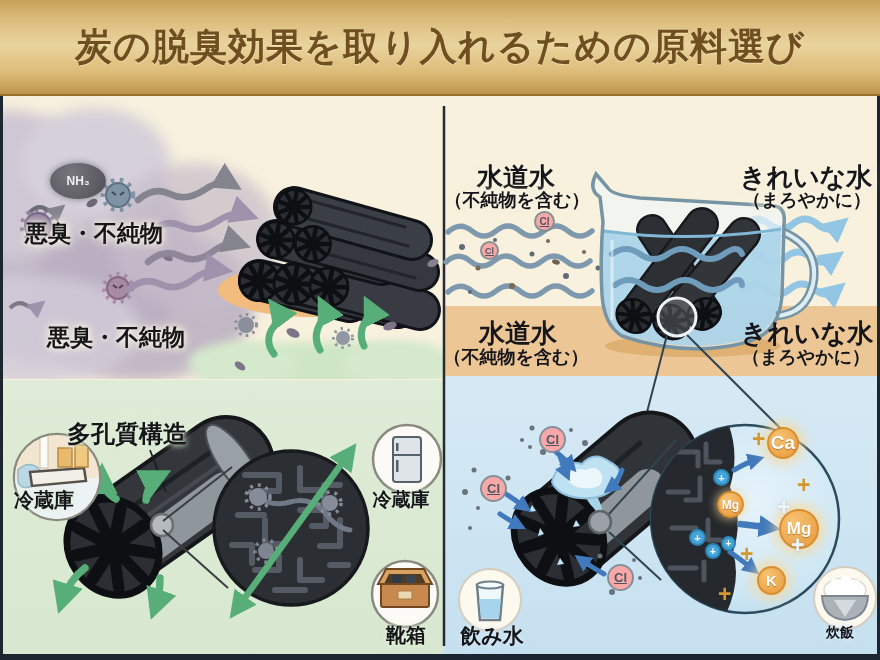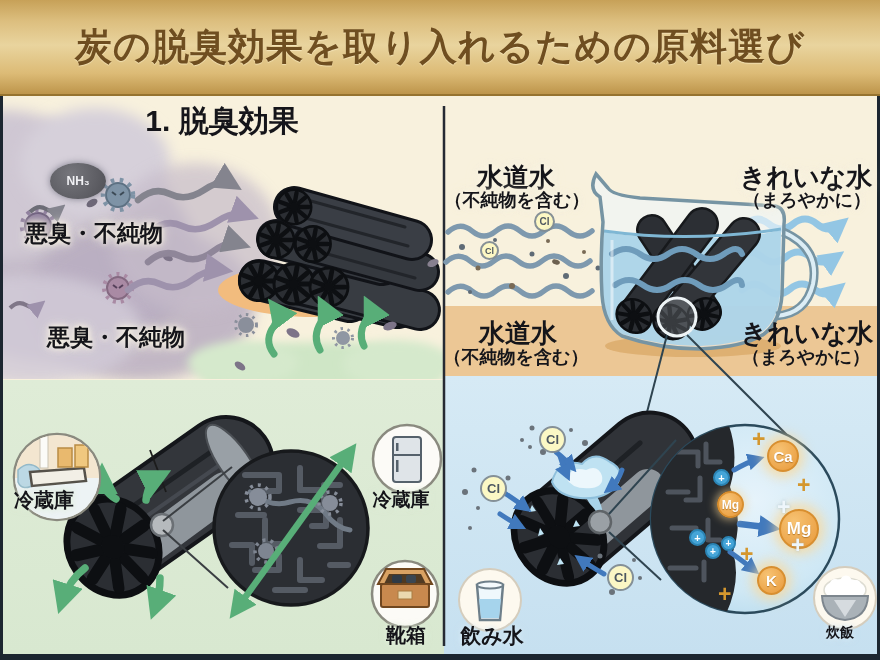--- a/index.html
+++ b/index.html
@@ -27,21 +27,21 @@
   .sec-band{left:444px;top:306px;width:433px;height:70px;background:#ecc795;}
   .sec-rb{left:444px;top:376px;width:433px;height:278px;background:linear-gradient(180deg,#d6eaf5,#c6e0f0);}
   svg.art{position:absolute;left:0;top:0;}
   .lbl{position:absolute;transform:translateX(-50%);font-weight:800;color:#15151a;
        white-space:nowrap;text-align:center;line-height:1.1;}
   .halo{text-shadow:0 0 5px rgba(250,245,228,.95),0 0 9px rgba(250,245,228,.85),0 0 14px rgba(250,245,228,.7);}
   .halog{text-shadow:0 0 5px rgba(226,240,219,.95),0 0 9px rgba(226,240,219,.85);}
   .halob{text-shadow:0 0 5px rgba(214,234,245,.95),0 0 9px rgba(214,234,245,.85);}
   .badge{position:absolute;border-radius:50%;display:flex;align-items:center;justify-content:center;
          font-weight:700;box-sizing:border-box;}
-  .cl{background:#fef9c3;border:2px solid #818c93;color:#46505a;opacity:.95;}
+  .cl{background:#fca5a5;border:2px solid #818c93;color:#46505a;opacity:.95;text-decoration:underline;}
   .nh3{background:radial-gradient(circle at 38% 32%,#76767c,#4f4f55);color:#f1f1f4;
        box-shadow:0 0 7px rgba(110,110,125,.8);}
   .min{background:radial-gradient(circle at 36% 30%,#f7c374,#e8993a);border:2px solid #d98f2f;color:#fff;
        box-shadow:0 0 12px 5px rgba(250,216,152,.8);text-shadow:0 1px 1px rgba(135,78,10,.55);}
   .ion{background:#45a5d8;border:2px solid #2b84b4;color:#fff;}
   .plus{position:absolute;font-weight:800;font-size:23px;line-height:1;}
   .plus-o{color:#d4972e;} .plus-w{color:#eef6fb;text-shadow:0 0 3px rgba(120,160,190,.5);}
 </style>
 </head>
 <body>
@@ -429,24 +429,24 @@
       <circle cx="856" cy="585" r="5" fill="#fff"></circle>
       <path d="M822,596 Q823,618 845,620 Q867,618 868,596 Z" fill="#aab2b8" stroke="#7d868e" stroke-width="2"></path>
       <polygon points="834,600 856,600 845,617" fill="#d6dbdf"></polygon>
     </g>
   </svg>
 
   <div class="bg banner">
     <h1 class="title">炭の脱臭効果を取り入れるための原料選び</h1>
   </div>
 
-  <div class="lbl" style="left:222px;top:104px;font-size:30px;">1. 脱臭効果</div>
 
   <div class="lbl halo" style="left:94px;top:221px;font-size:23px;">悪臭・不純物</div>
   <div class="lbl halo" style="left:116px;top:325px;font-size:23px;">悪臭・不純物</div>
+  <div class="lbl halog" style="left:127px;top:421px;font-size:24px;">多孔質構造</div>
 
   <div class="lbl halog" style="left:44px;top:489px;font-size:20px;">冷蔵庫</div>
   <div class="lbl halog" style="left:401px;top:490px;font-size:19px;">冷蔵庫</div>
   <div class="lbl halog" style="left:406px;top:624px;font-size:20px;">靴箱</div>
 
   <div class="lbl halo" style="left:516px;top:163px;font-size:26px;">水道水</div>
   <div class="lbl halo" style="left:517px;top:191px;font-size:18px;">（不純物を含む）</div>
   <div class="lbl halo" style="left:806px;top:163px;font-size:26px;">きれいな水</div>
   <div class="lbl halo" style="left:807px;top:191px;font-size:18px;">（まろやかに）</div>
 
@@ -458,21 +458,21 @@
   <div class="lbl halob" style="left:492px;top:624px;font-size:21px;">飲み水</div>
   <div class="lbl halob" style="left:840px;top:625px;font-size:14px;">炊飯</div>
 
   <div class="badge nh3" style="left:50px;top:163px;width:56px;height:36px;font-size:12px;">NH₃</div>
   <div class="badge cl" style="left:534px;top:211px;width:21px;height:21px;font-size:10px;">Cl</div>
   <div class="badge cl" style="left:480px;top:241px;width:19px;height:19px;font-size:9px;">Cl</div>
   <div class="badge cl" style="left:539px;top:426px;width:27px;height:27px;font-size:13px;">Cl</div>
   <div class="badge cl" style="left:480px;top:475px;width:27px;height:27px;font-size:13px;">Cl</div>
   <div class="badge cl" style="left:607px;top:564px;width:27px;height:27px;font-size:13px;">Cl</div>
 
-  <div class="badge min" style="left:767px;top:440px;width:32px;height:32px;font-size:15px;">Ca</div>
+  <div class="badge min" style="left:767px;top:427px;width:32px;height:32px;font-size:19px;">Ca</div>
   <div class="badge min" style="left:779px;top:509px;width:40px;height:40px;font-size:17px;">Mg</div>
   <div class="badge min" style="left:757px;top:566px;width:29px;height:29px;font-size:15px;">K</div>
   <div class="badge min" style="left:717px;top:491px;width:27px;height:27px;font-size:12px;box-shadow:0 0 8px 2px rgba(250,216,152,.6);">Mg</div>
 
   <div class="badge ion" style="left:713px;top:469px;width:17px;height:17px;font-size:11px;">+</div>
   <div class="badge ion" style="left:689px;top:529px;width:17px;height:17px;font-size:11px;">+</div>
   <div class="badge ion" style="left:705px;top:543px;width:16px;height:16px;font-size:10px;">+</div>
   <div class="badge ion" style="left:721px;top:536px;width:15px;height:15px;font-size:10px;">+</div>
 
   <span class="plus plus-o" style="left:752px;top:428px;">+</span>

